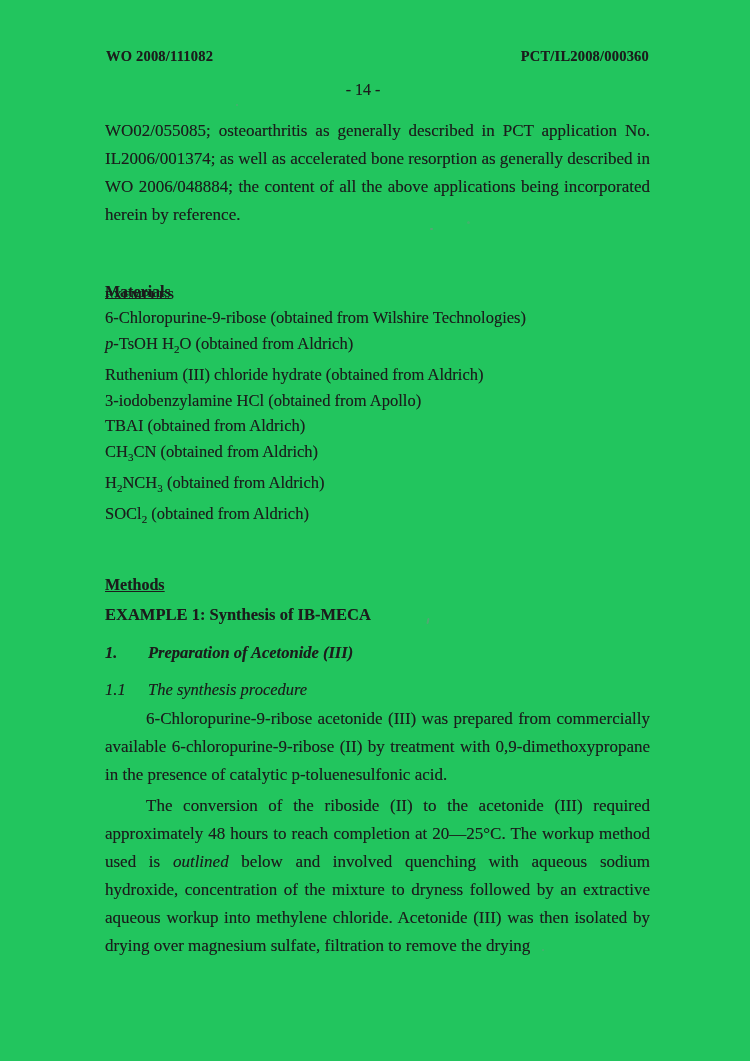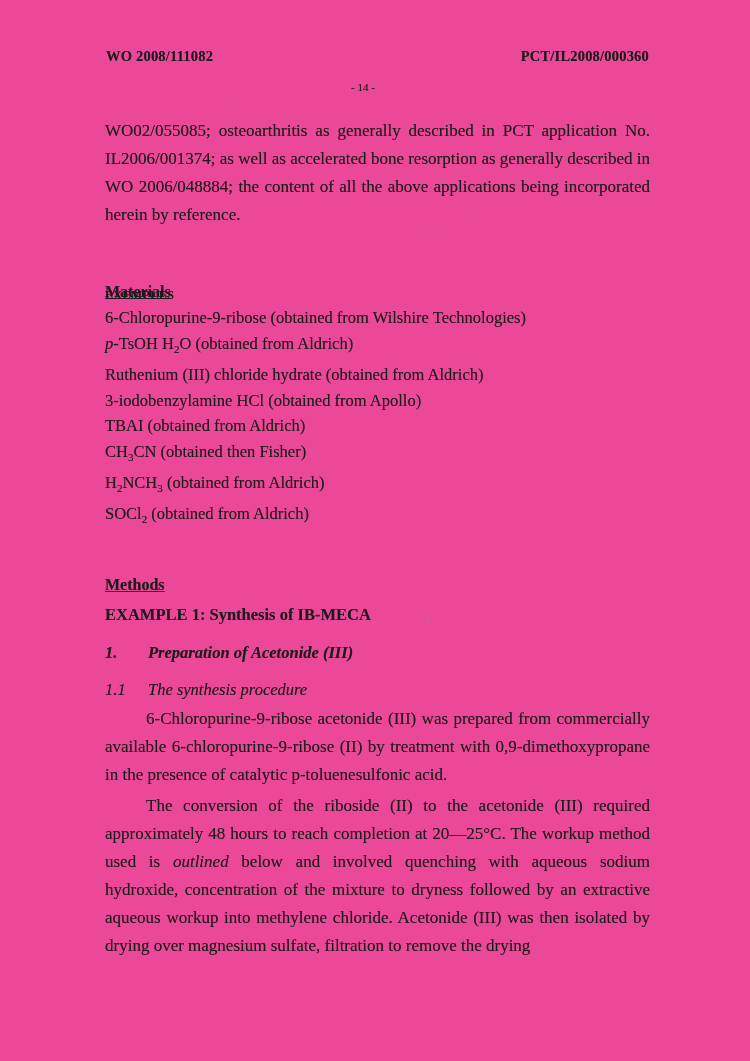--- a/index.html
+++ b/index.html
@@ -3,34 +3,34 @@
 <meta charset="utf-8">
 <style>
   html, body {
     margin: 0; padding: 0;
     width: 750px; height: 1061px;
     background: #ffffff;
   }
   .page {
     position: relative;
     width: 750px; height: 1061px;
-    background: #ec4899;
+    background: #22c55e;
     overflow: hidden;
     font-family: "Liberation Serif", "DejaVu Serif", serif;
     color: #1c1c1c;
     text-shadow: 0 0 0.5px rgba(20,20,20,0.45);
   }
   .hdr {
     position: absolute; top: 48px; left: 106px; right: 101px;
     display: flex; justify-content: space-between;
     font-weight: bold; font-size: 14.5px; letter-spacing: 0.2px;
   }
   .pagenum {
     position: absolute; top: 81px; left: 0; width: 726px;
-    text-align: center; font-size: 11px;
+    text-align: center; font-size: 16px;
   }
   .blk { position: absolute; left: 105px; margin: 0; }
   .body-text {
     font-size: 17px; line-height: 28px;
     width: 545px; text-align: justify;
   }
   .intro { top: 117px; }
   .h-caps {
     top: 245px; font-size: 12px; font-weight: bold;
     letter-spacing: 0.4px;
@@ -79,21 +79,21 @@
   <div class="blk h-caps">EXEMPLES</div>
 
   <div class="blk h-und mat-h">Materials</div>
 
   <div class="blk mat-list">
       <div><span>6-Chloropurine-9-ribose (obtained from Wilshire Technologies)</span></div>
       <div><span class="it">p</span><span>-TsOH H</span><span class="sub">2</span><span>O (obtained from Aldrich)</span></div>
       <div><span>Ruthenium (III) chloride hydrate (obtained from Aldrich)</span></div>
       <div><span>3-iodobenzylamine HCl (obtained from Apollo)</span></div>
       <div><span>TBAI (obtained from Aldrich)</span></div>
-      <div><span>CH</span><span class="sub">3</span><span>CN (obtained then Fisher)</span></div>
+      <div><span>CH</span><span class="sub">3</span><span>CN (obtained from Aldrich)</span></div>
       <div><span>H</span><span class="sub">2</span><span>NCH</span><span class="sub">3</span><span> (obtained from Aldrich)</span></div>
       <div><span>SOCl</span><span class="sub">2</span><span> (obtained from Aldrich)</span></div>
     </div>
 
   <div class="blk h-und met-h">Methods</div>
 
   <div class="blk ex1-h">EXAMPLE 1: Synthesis of IB-MECA</div>
 
   <div class="blk numbered sec-h">
     <span class="num">1.</span>

